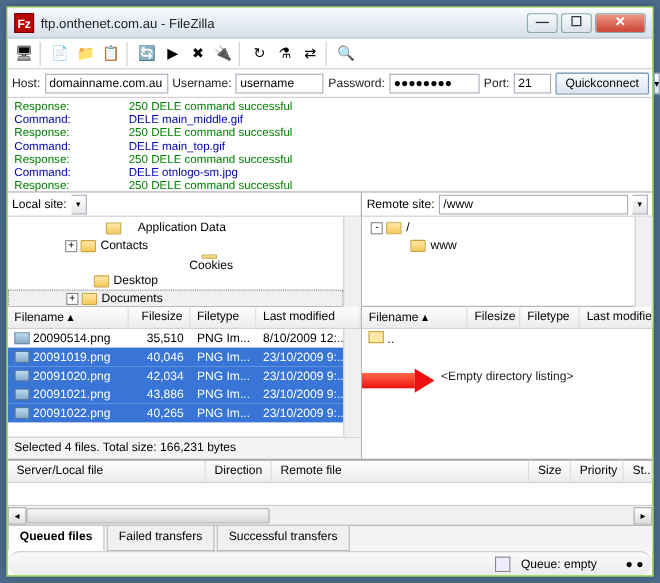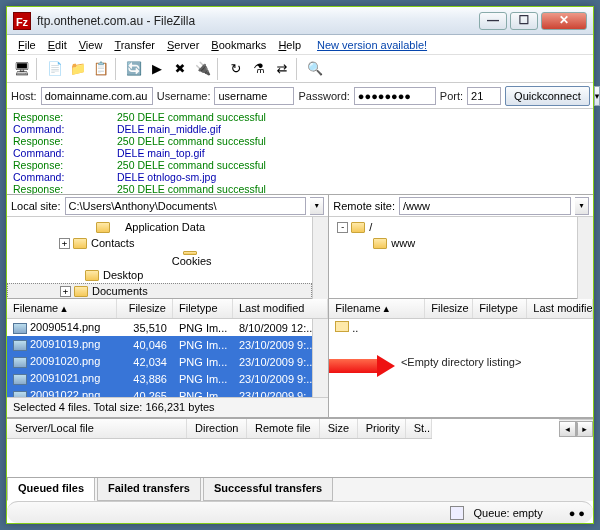--- a/index.html
+++ b/index.html
@@ -45,29 +45,29 @@
 .row{ display:flex; height:17px; align-items:center;}
 .row.sel{ background:#3875d7; color:#fff;}
 .row div{ padding:0 6px; white-space:nowrap; overflow:hidden;}
 .ficon{width:14px; height:11px; display:inline-block; margin-right:3px; vertical-align:middle;}
 .ficon.png{background:linear-gradient(#bde,#8ac); border:1px solid #579;}
 .status{ height:20px; font-size:11px; padding:3px 6px; border-top:1px solid #ccc; background:#f4f4f4;}
 .arrow{ position:absolute; left:-26px; top:36px; width:92px; height:22px; pointer-events:none;}
 .arrow-body{position:absolute; left:0; top:4px; width:74px; height:14px; background:linear-gradient(#ff6a4a,#e11);}
 .arrow-head{position:absolute; right:0; top:0; width:0; height:0; border-left:18px solid #e11; border-top:11px solid transparent; border-bottom:11px solid transparent;}
 .empty{ text-align:center; color:#222; font-size:11px; padding-top:20px;}
-.queue{ height:60px; border-top:2px solid #aaa; display:flex; flex-direction:row;}
+.queue{ height:60px; border-top:2px solid #aaa; display:flex; flex-direction:column;}
 .qhdr{ display:flex; height:20px; background:linear-gradient(#fdfdfd,#ececec); border-bottom:1px solid #ccc; font-size:11px;}
 .qhdr div{padding:3px 8px; border-right:1px solid #ddd;}
 .hscroll{ height:18px; background:#f0f0f0; border-top:1px solid #ccc; display:flex; align-items:center;}
 .hscroll .lbtn,.hscroll .rbtn{width:17px; height:16px; background:linear-gradient(#fff,#ddd); border:1px solid #aaa; font-size:9px; text-align:center; line-height:14px;}
 .hscroll .track{flex:1; height:16px; position:relative;}
 .hscroll .thumb{position:absolute; left:0; width:40%; height:14px; top:1px; background:linear-gradient(#f8f8f8,#d8d8d8); border:1px solid #aaa; border-radius:2px;}
 .tabs{ height:24px; display:flex; border-top:1px solid #aaa; font-size:11px; background:#f4f4f4;}
-.tab{ padding:4px 10px; border:1px solid #bbb; border-top:none; background:#fff; margin-right:2px;font-weight:bold;}
+.tab{ padding:4px 10px; border:1px solid #bbb; border-top:none; background:#fff; margin-right:2px;}
 .tab.active{ font-weight:bold; background:#fff; border-bottom:1px solid #fff;}
 .tab.inactive{ background:#f0f0f0;}
 .bottombar{ height:22px; display:flex; align-items:center; justify-content:flex-end; gap:10px; padding:0 8px; font-size:11px; border-top:1px solid #ccc; background:linear-gradient(#fafafa,#ececec);border-radius:11px;}
 .bottombar .qicon{width:14px;height:14px;border:1px solid #888;background:#eef;}
 .vscroll{width:16px; background:#f0f0f0; border-left:1px solid #ccc;}
 .treewrap{display:flex;}
 .treewrap .tree{flex:1;}
 .listwrap{display:flex; flex:1; min-height:0; position:relative;}
 .listwrap .list{flex:1;}
 .updir{width:14px;height:11px;background:#ffe9a8;border:1px solid #caa43a;display:inline-block;margin-right:3px;}
@@ -80,30 +80,20 @@
   <div class="titlebar">
     <div class="title-icon">Fz</div>
     <div class="title-text">ftp.onthenet.com.au - FileZilla</div>
     <div class="win-btns">
       <div class="win-btn">—</div>
       <div class="win-btn">☐</div>
       <div class="win-btn close">✕</div>
     </div>
   </div>
 
-  <div class="menubar">
-    <span><u>F</u>ile</span>
-    <span><u>E</u>dit</span>
-    <span><u>V</u>iew</span>
-    <span><u>T</u>ransfer</span>
-    <span><u>S</u>erver</span>
-    <span><u>B</u>ookmarks</span>
-    <span><u>H</u>elp</span>
-    <span class="newver">New version available!</span>
-  </div>
 
   <div class="toolbar">
     <div class="tb-btn">🖥</div>
     <div class="tb-sep"></div>
     <div class="tb-btn">📄</div>
     <div class="tb-btn">📁</div>
     <div class="tb-btn">📋</div>
     <div class="tb-sep"></div>
     <div class="tb-btn">🔄</div>
     <div class="tb-btn">▶</div>
@@ -138,21 +128,20 @@
       <div class="log-row resp"><span class="log-label">Response:</span>250 DELE command successful</div>
       <div class="log-row cmd"><span class="log-label">Command:</span>DELE otnlogo-sm.jpg</div>
       <div class="log-row resp"><span class="log-label">Response:</span>250 DELE command successful</div>
     </div>
 
   <div class="panes">
 
     <div class="pane" style="width:55%">
       <div class="sitebar">
         <span>Local site:</span>
-        <input value="C:\Users\Anthony\Documents\" style="">
         <div class="combo-dd">▾</div>
       </div>
       <div class="treewrap">
         <div class="tree" id="ltree">
             <div class="node" style="padding-left: 64px; gap: 11px;">
               <span style="width:14px;display:inline-block"></span>
               <span class="folder"></span>
               <span>Application Data</span>
             </div>
             <div class="node" style="padding-left: 52px;">

